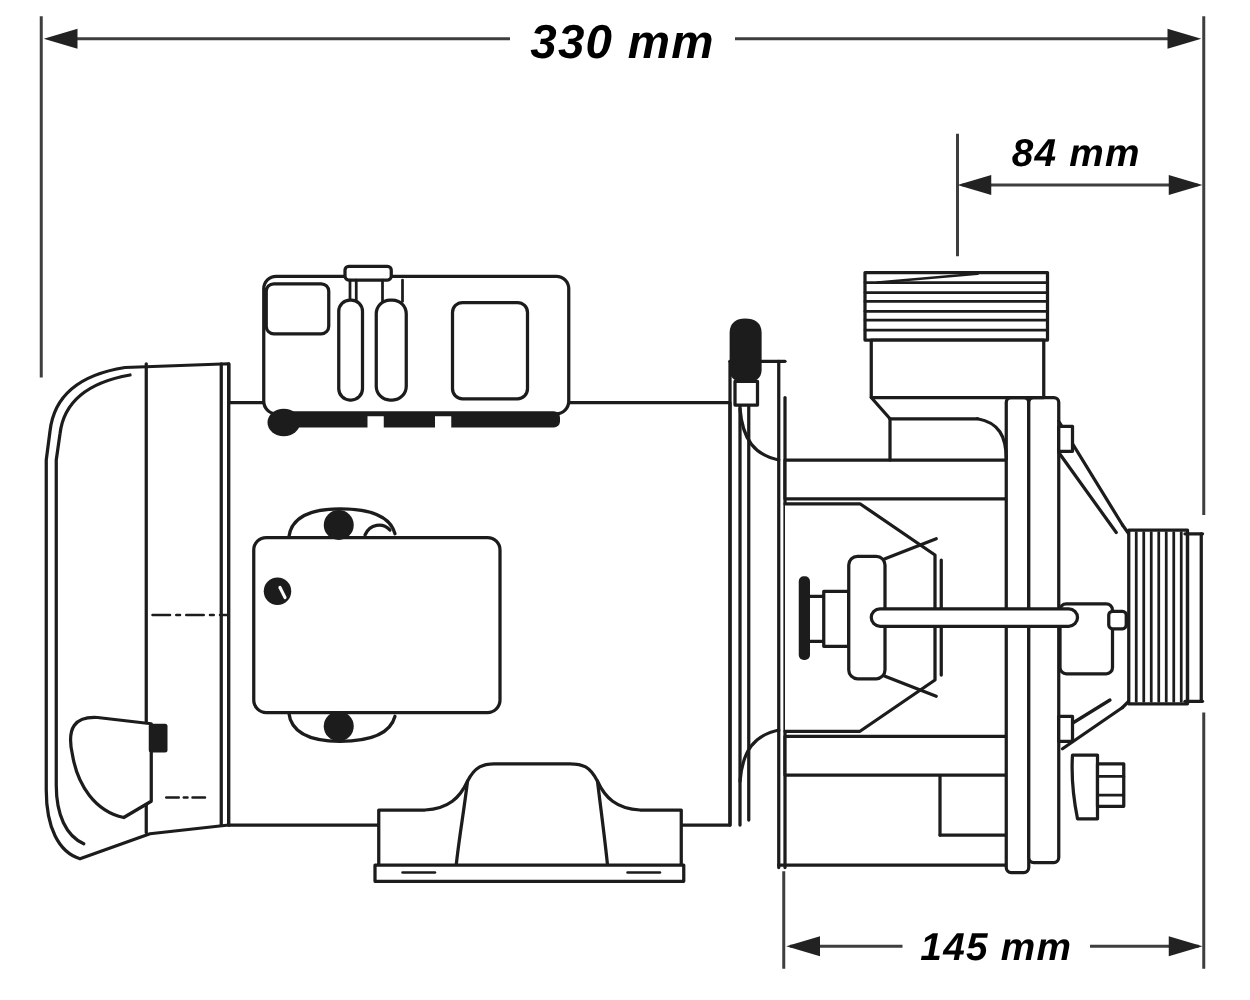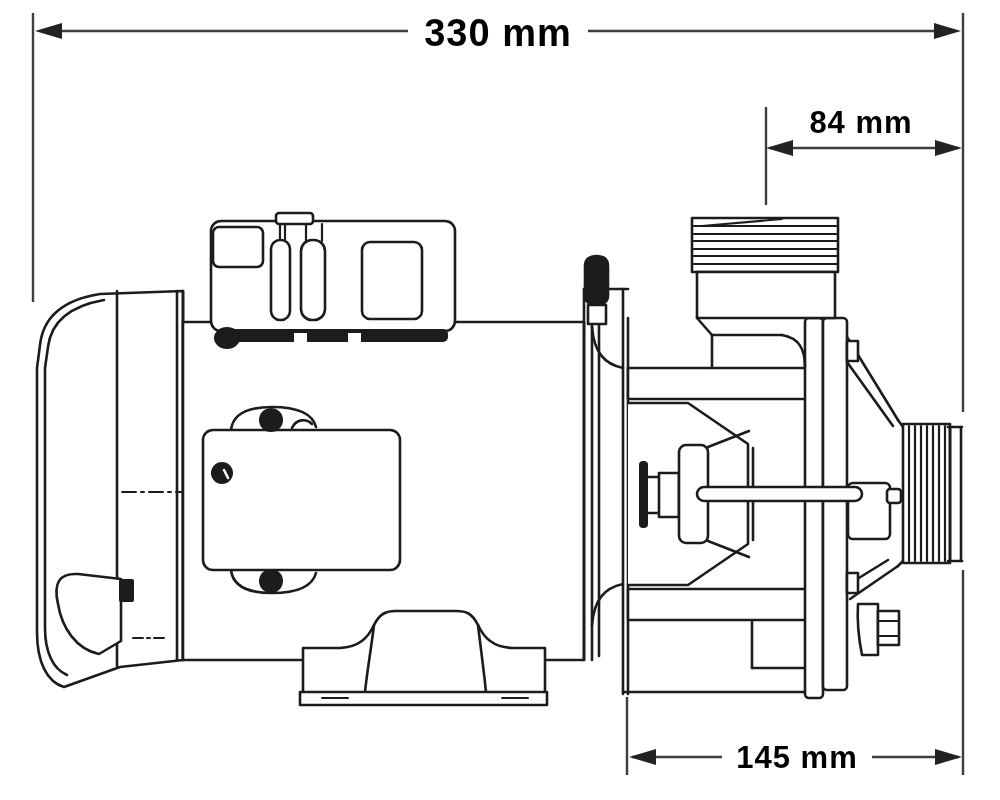--- a/index.html
+++ b/index.html
@@ -1,18 +1,19 @@
 <!DOCTYPE html>
 <html><head>
 <meta charset="utf-8">
 <style>
   html,body{margin:0;padding:0;background:#ffffff;}
   #canvas{
     position:relative;width:1000px;height:800px;background:#ffffff;overflow:hidden;
     font-family:"Liberation Sans", sans-serif;
+    font-style:italic;
   }
   svg{display:block;}
   .dim-text{font-family:"Liberation Sans", sans-serif;font-weight:bold;fill:#000000;}
   .dim-text.big{font-size:38px;letter-spacing:1px;}
   .dim-text.small{font-size:31px;letter-spacing:1px;}
 </style>
 </head>
 <body>
 
 <div id="canvas">

